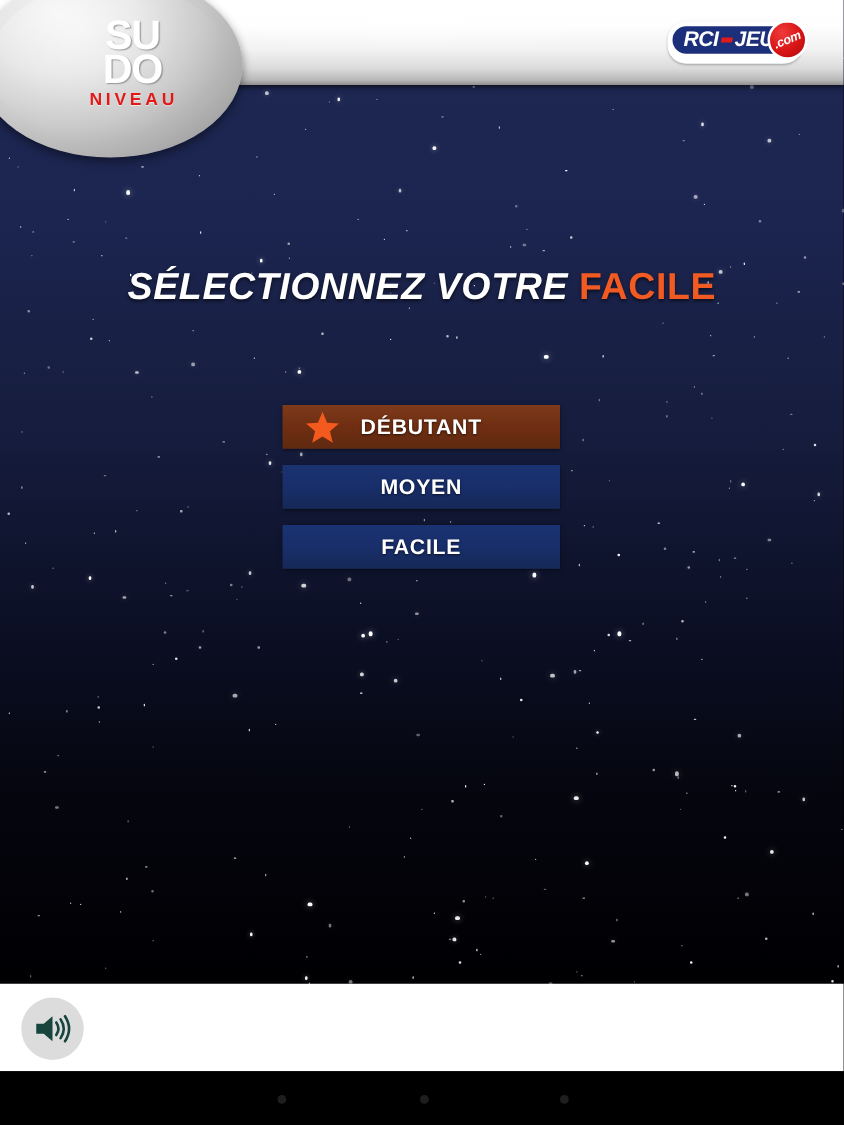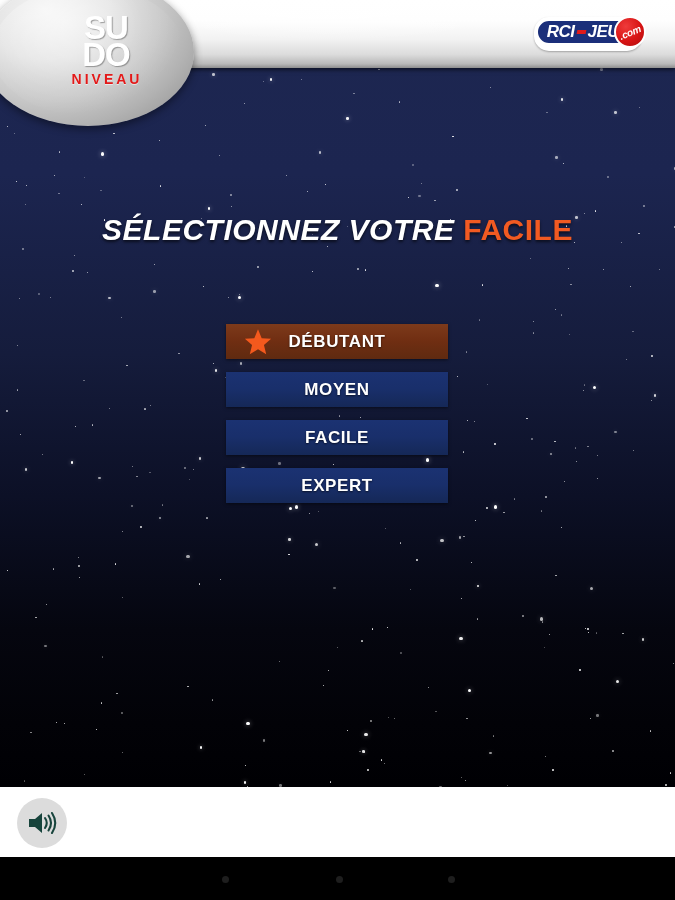--- a/index.html
+++ b/index.html
@@ -700,23 +700,20 @@
           <path d="M16 1.5 L20.2 11.6 L31 12.4 L22.8 19.5 L25.4 30 L16 24.3 L6.6 30 L9.2 19.5 L1 12.4 L11.8 11.6 Z" fill="#f4591d"></path>
         </svg>
         <span class="level-label">DÉBUTANT</span>
       </div>
       <div class="level-btn">
         <span class="level-label">MOYEN</span>
       </div>
       <div class="level-btn">
         <span class="level-label">FACILE</span>
       </div>
-      <div class="level-btn">
-        <span class="level-label">EXPERT</span>
-      </div>
     </div>
 
   <div class="bottombar">
     <div class="sound-btn">
       <svg width="30" height="26" viewBox="0 0 30 26">
         <path d="M2 9 L8 9 L15 3 L15 23 L8 17 L2 17 Z" fill="#17443c"></path>
         <path d="M18 8 Q21.5 13 18 18" stroke="#17443c" stroke-width="2.1" fill="none" stroke-linecap="round"></path>
         <path d="M21.5 5.5 Q26.5 13 21.5 20.5" stroke="#17443c" stroke-width="2.1" fill="none" stroke-linecap="round"></path>
         <path d="M25 3 Q31.5 13 25 23" stroke="#17443c" stroke-width="2.1" fill="none" stroke-linecap="round"></path>
       </svg>

